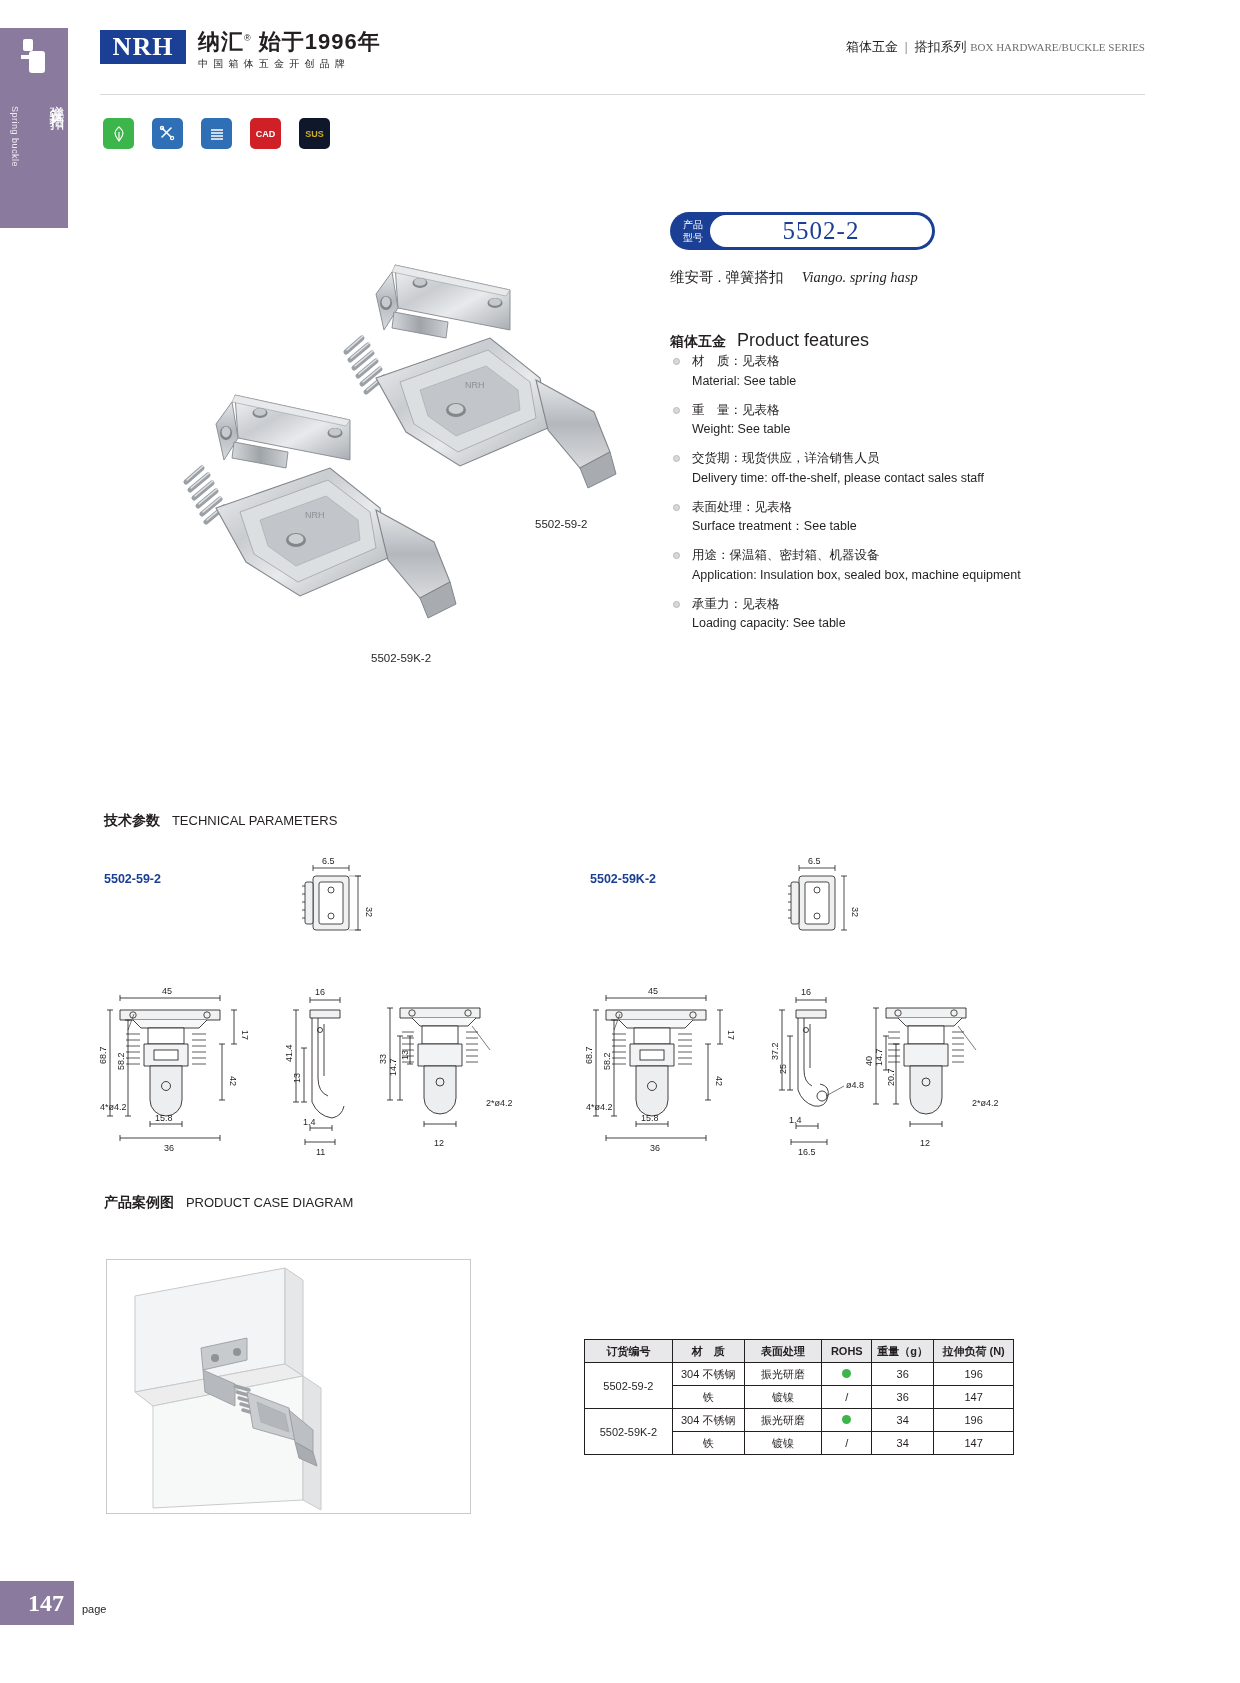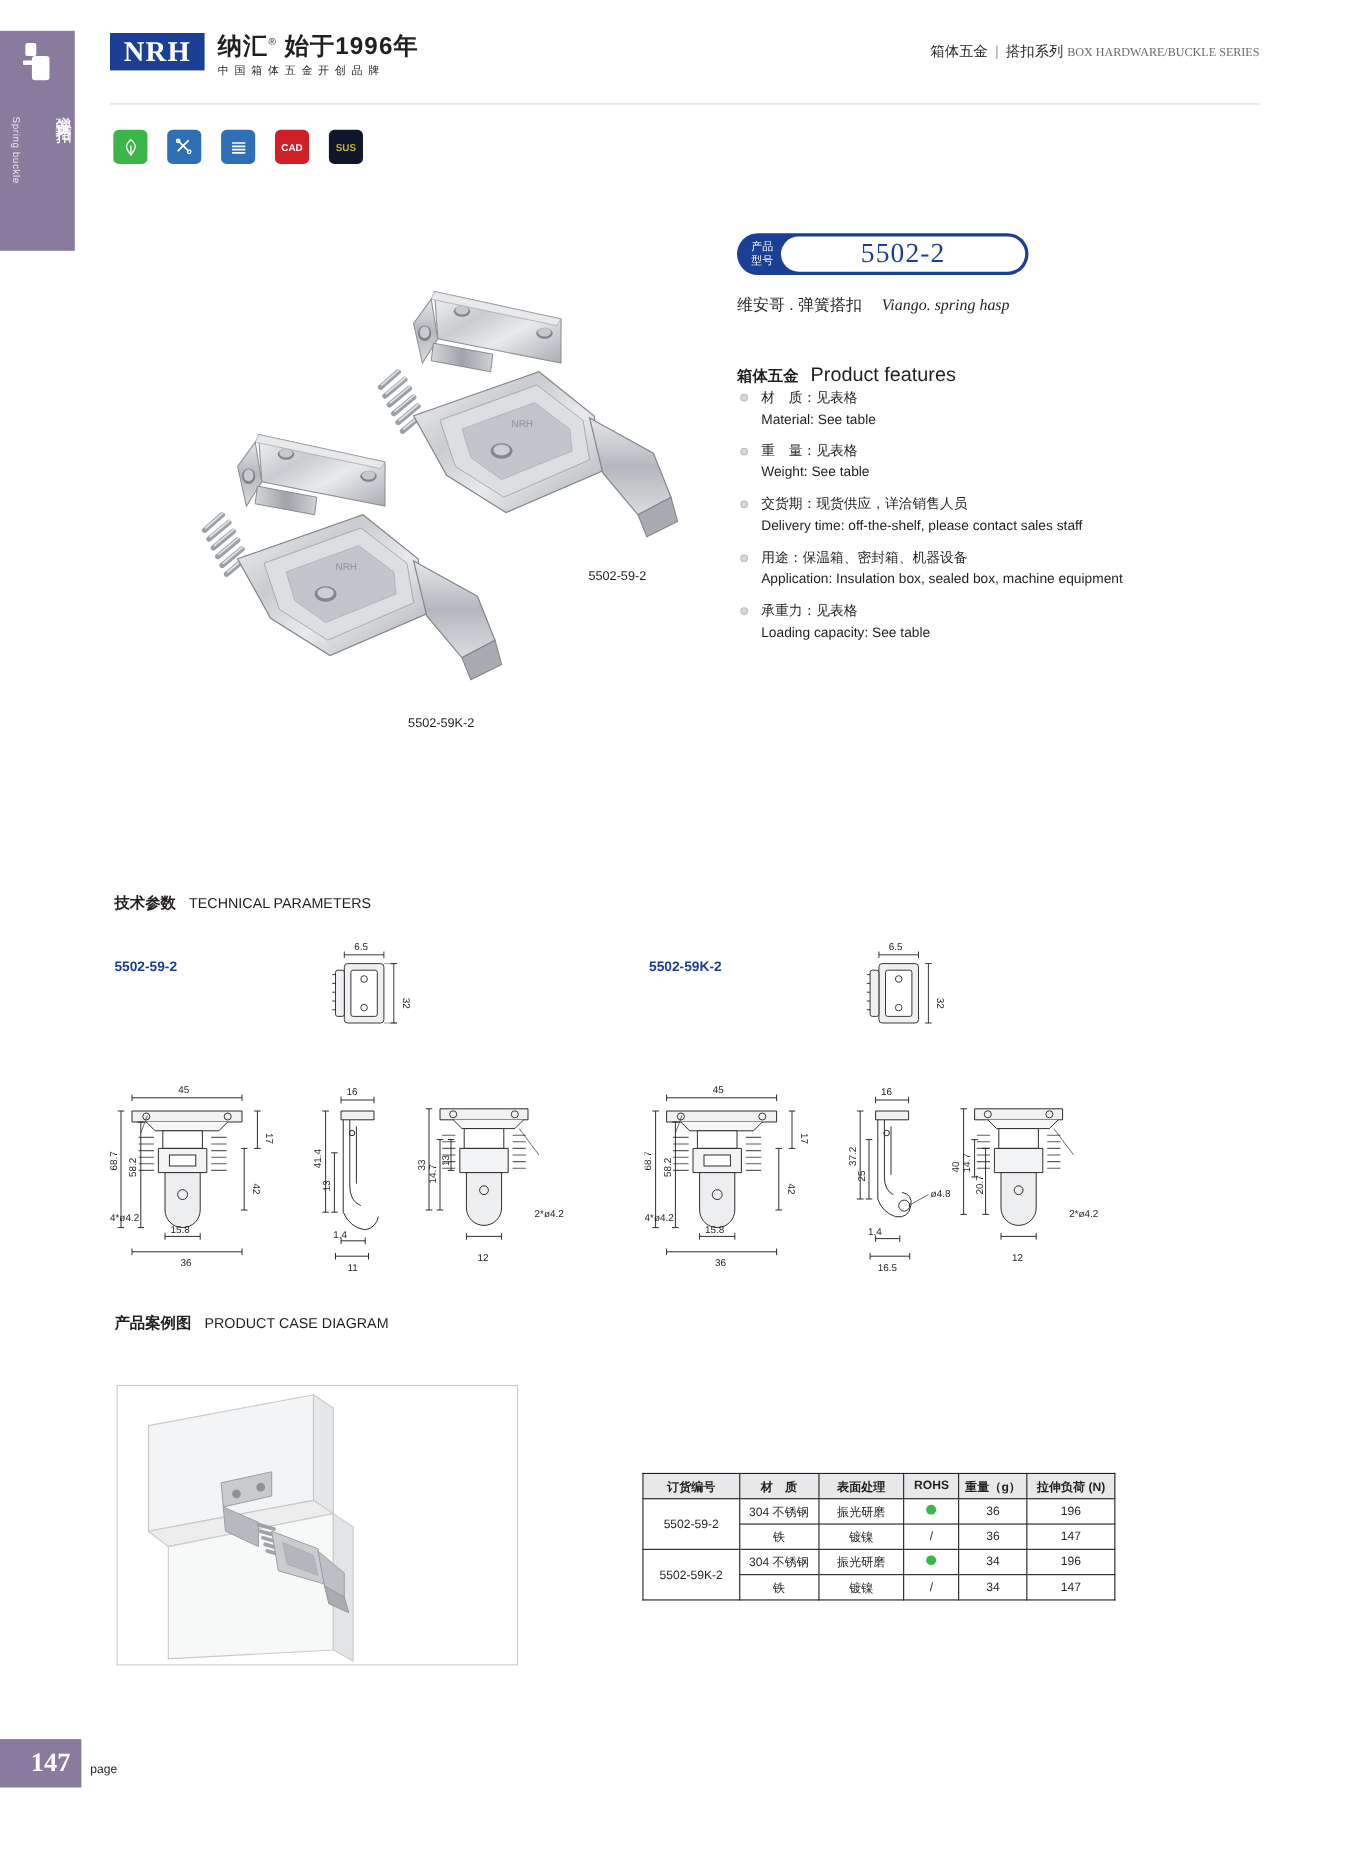--- a/index.html
+++ b/index.html
@@ -341,20 +341,25 @@
   </div>
   <div class="feat-item">
     <span class="dot"></span>
     <div class="feat-cn">重　量：见表格</div>
     <div class="feat-en">Weight: See table</div>
   </div>
   <div class="feat-item">
     <span class="dot"></span>
     <div class="feat-cn">交货期：现货供应，详洽销售人员</div>
     <div class="feat-en">Delivery time: off-the-shelf, please contact sales staff</div>
+  </div>
+  <div class="feat-item">
+    <span class="dot"></span>
+    <div class="feat-cn">表面处理：见表格</div>
+    <div class="feat-en">Surface treatment：See table</div>
   </div>
   <div class="feat-item">
     <span class="dot"></span>
     <div class="feat-cn">用途：保温箱、密封箱、机器设备</div>
     <div class="feat-en">Application: Insulation box, sealed box, machine equipment</div>
   </div>
   <div class="feat-item">
     <span class="dot"></span>
     <div class="feat-cn">承重力：见表格</div>
     <div class="feat-en">Loading capacity: See table</div>

